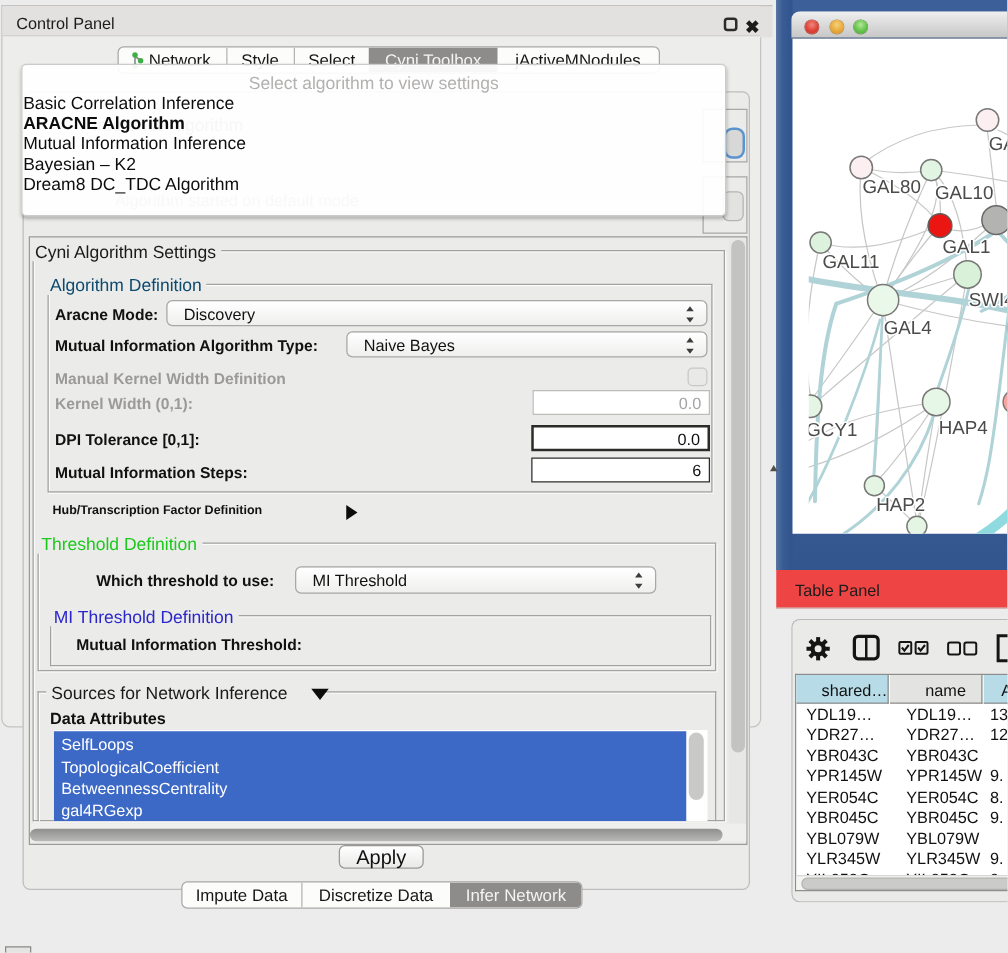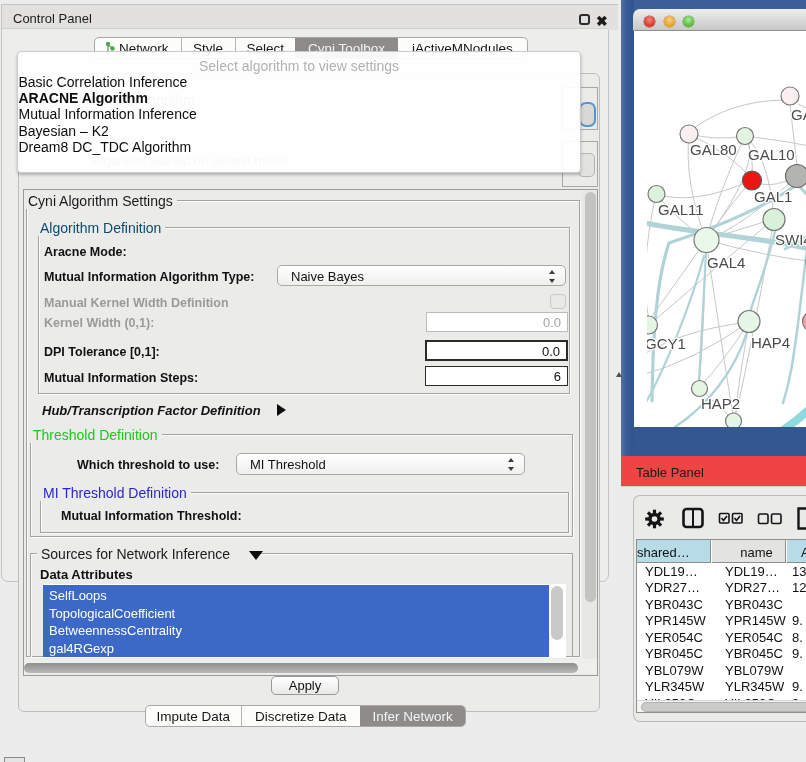--- a/index.html
+++ b/index.html
@@ -51,59 +51,63 @@
   <div class="abs" style="left:576px; top:148px; width:17px; height:24px; border-radius:5px; background:#e2e2e0; border:1px solid #b4b3b2;"></div>
 
   <div class="abs" id="scrollpane" style="left:21px; top:184px; width:575px; height:487px; background:#ebebea; border:1px solid #9c9b9a;"></div>
 
   <div class="abs" style="left:581px; top:186px; width:14px; height:468px; background:#e7e7e6;"></div>
   <div class="abs" style="left:583px; top:187px; width:11px; height:410px; background:#c3c3c2; border-radius:6px;"></div>
 
   <div class="abs" style="left:23px; top:654px; width:572px; height:14px; background:#efefee;"></div>
   <div class="abs" style="left:22px; top:658px; width:554px; height:10px; background:linear-gradient(#8f8f8e,#b9b9b8); border-radius:5px;"></div>
 
-  <div class="abs" style="left:269px; top:671px; width:68px; height:19px; background:linear-gradient(#ffffff,#e9e9e8); border:1px solid #9a9998; border-radius:5px; text-align:center; font-size:13px; color:#111; padding-top:1px;">Apply</div>
+  <div class="abs" style="left:269px; top:671px; width:68px; height:19px; background:linear-gradient(#ffffff,#e9e9e8); border:1px solid #9a9998; border-radius:5px; text-align:center; font-size:16px; color:#111; padding-top:1px;">Apply</div>
 
   <div class="abs" id="bottabs" style="left:143px; top:700px; height:22px; background:#fcfcfb; border:1px solid #a9a8a7; border-radius:5px; display:flex; font-size:13.5px; color:#161616; overflow:hidden;">
     <div style="padding:3px 10.5px 0 10.5px;">Impute Data</div>
     <div style="width:1px; background:#b5b4b3;"></div>
     <div style="padding:3px 13.5px 0 13.5px;">Discretize Data</div>
     <div style="background:#8d8c8b; color:#f4f4f4; padding:3px 12.5px 0 12.5px;">Infer Network</div>
   </div>
 </div>
 
 <div class="abs" id="content" style="left:0; top:0; width:620px; height:700px; font-size:12.5px; color:#111;">
 
   <div class="abs" style="left:26px; top:200px; width:554px; height:457px; border:1px solid #a3a2a1; box-shadow:inset 1px 1px 0 #fbfbfa, 1px 1px 0 #fbfbfa;"></div>
   <div class="abs" style="left:24px; top:193px; background:#ebebea; padding:0 4px; font-size:14px; color:#1a1a1a;">Cyni Algorithm Settings</div>
 
   <div class="abs" style="left:38px; top:227px; width:532px; height:167px; border:1px solid #a3a2a1; box-shadow:inset 1px 1px 0 #fbfbfa, 1px 1px 0 #fbfbfa;"></div>
   <div class="abs" style="left:36px; top:220px; background:#ebebea; padding:0 4px; font-size:14px; color:#0c4a6e;">Algorithm Definition</div>
 
   <div class="abs" style="left:44px; top:245px; font-weight:bold;">Aracne Mode:</div>
+  <div class="abs combo" style="left:133px; top:240px; width:433px; height:21px;">
+        <span>Discovery</span>
+        <span class="arr"></span>
+      </div>
 
   <div class="abs" style="left:44px; top:270px; font-weight:bold;">Mutual Information Algorithm Type:</div>
   <div class="abs combo" style="left:277px; top:265px; width:289px; height:21px;">
         <span>Naive Bayes</span>
         <span class="arr"></span>
       </div>
 
   <div class="abs" style="left:44px; top:296px; font-weight:bold; color:#9b9a99;">Manual Kernel Width Definition</div>
   <div class="abs" style="left:550px; top:294px; width:16px; height:15px; background:#e9e9e8; border:1px solid #c9c8c7; border-radius:4px;"></div>
 
   <div class="abs" style="left:44px; top:316px; font-weight:bold; color:#9b9a99;">Kernel Width (0,1):</div>
   <div class="abs field" style="left:426px; top:312px; width:142px; height:20px; border:1px solid #bdbcbb; color:#a5a4a3;">0.0</div>
 
   <div class="abs" style="left:44px; top:345px; font-weight:bold;">DPI Tolerance [0,1]:</div>
   <div class="abs field" style="left:425px; top:340px; width:143px; height:21px; border:2px solid #2b2b2a;">0.0</div>
 
   <div class="abs" style="left:44px; top:371px; font-weight:bold;">Mutual Information Steps:</div>
   <div class="abs field" style="left:425px; top:366px; width:143px; height:20px; border:1.5px solid #2b2b2a;">6</div>
 
-  <div class="abs" style="left:42px; top:403px; font-size:13px; font-weight:bold;font-style:italic;">Hub/Transcription Factor Definition</div>
+  <div class="abs" style="left:42px; top:403px; font-size:10px; font-weight:bold;">Hub/Transcription Factor Definition</div>
   <div class="abs" style="left:277px; top:404px; width:0; height:0; border-top:6px solid transparent; border-bottom:6px solid transparent; border-left:9px solid #0c0c0c;"></div>
 
   <div class="abs" style="left:30px; top:434px; width:543px; height:103px; border:1px solid #a3a2a1; box-shadow:inset 1px 1px 0 #fbfbfa, 1px 1px 0 #fbfbfa;"></div>
   <div class="abs" style="left:29px; top:427px; background:#ebebea; padding:0 4px; font-size:14px; color:#1cc81c;">Threshold Definition</div>
 
   <div class="abs" style="left:77px; top:458px; font-weight:bold;">Which threshold to use:</div>
   <div class="abs combo" style="left:236px; top:453px; width:289px; height:22px;">
         <span>MI Threshold</span>
         <span class="arr"></span>
       </div>
@@ -266,21 +270,21 @@
     <g fill="none" stroke="#151515" stroke-width="1.6">
       <rect x="124.5" y="18" width="9.5" height="9.5" rx="1.5"></rect>
       <rect x="137.5" y="18" width="9.5" height="9.5" rx="1.5"></rect>
     </g>
 
     <path d="M 164.5,12.5 h 11 l 6,6 v 14 h -17 z" fill="none" stroke="#151515" stroke-width="2.4"></path>
   </svg>
 
   <div class="abs" style="left:2px; top:43px; width:178px; height:174px; background:#fff; border:1px solid #8e8d8c; border-right:none; overflow:hidden; font-size:13px; color:#111;">
 
-    <div class="abs" style="left:0; top:0; width:74px; height:23px; background:#b7dce8; border-right:1px solid #8e8d8c; border-bottom:1px solid #8e8d8c; text-align:left; padding-top:5px;">shared…</div>
+    <div class="abs" style="left:0; top:0; width:74px; height:23px; background:#b7dce8; border-right:1px solid #8e8d8c; border-bottom:1px solid #8e8d8c; text-align:right; padding-top:5px;">shared…</div>
     <div class="abs" style="left:75px; top:0; width:74px; height:23px; background:#e3e3e2; border-right:1px solid #8e8d8c; border-bottom:1px solid #8e8d8c; text-align:center; padding-top:5px;padding-left:16px;">name</div>
     <div class="abs" style="left:150px; top:0; width:30px; height:23px; background:#b7dce8; border-bottom:1px solid #8e8d8c; padding-top:5px; padding-left:14px;">A</div>
 
     <div class="abs" style="left:8px; top:24px; line-height:16.45px;">YDL19…<br>YDR27…<br>YBR043C<br>YPR145W<br>YER054C<br>YBR045C<br>YBL079W<br>YLR345W<br>YIL052C</div>
     <div class="abs" style="left:88px; top:24px; line-height:16.45px;">YDL19…<br>YDR27…<br>YBR043C<br>YPR145W<br>YER054C<br>YBR045C<br>YBL079W<br>YLR345W<br>YIL052C</div>
     <div class="abs" style="left:155px; top:24px; line-height:16.45px;">13<br>12<br><br>9.<br>8.<br>9.<br><br>9.<br>9.</div>
 
     <div class="abs" style="left:0; top:160px; width:178px; height:14px; background:#f4f4f3; border-top:1px solid #d8d8d7;"></div>
     <div class="abs" style="left:4px; top:161.5px; width:178px; height:10px; background:#cbcbca; border:1px solid #b1b1b0; border-radius:6px;"></div>
   </div>

